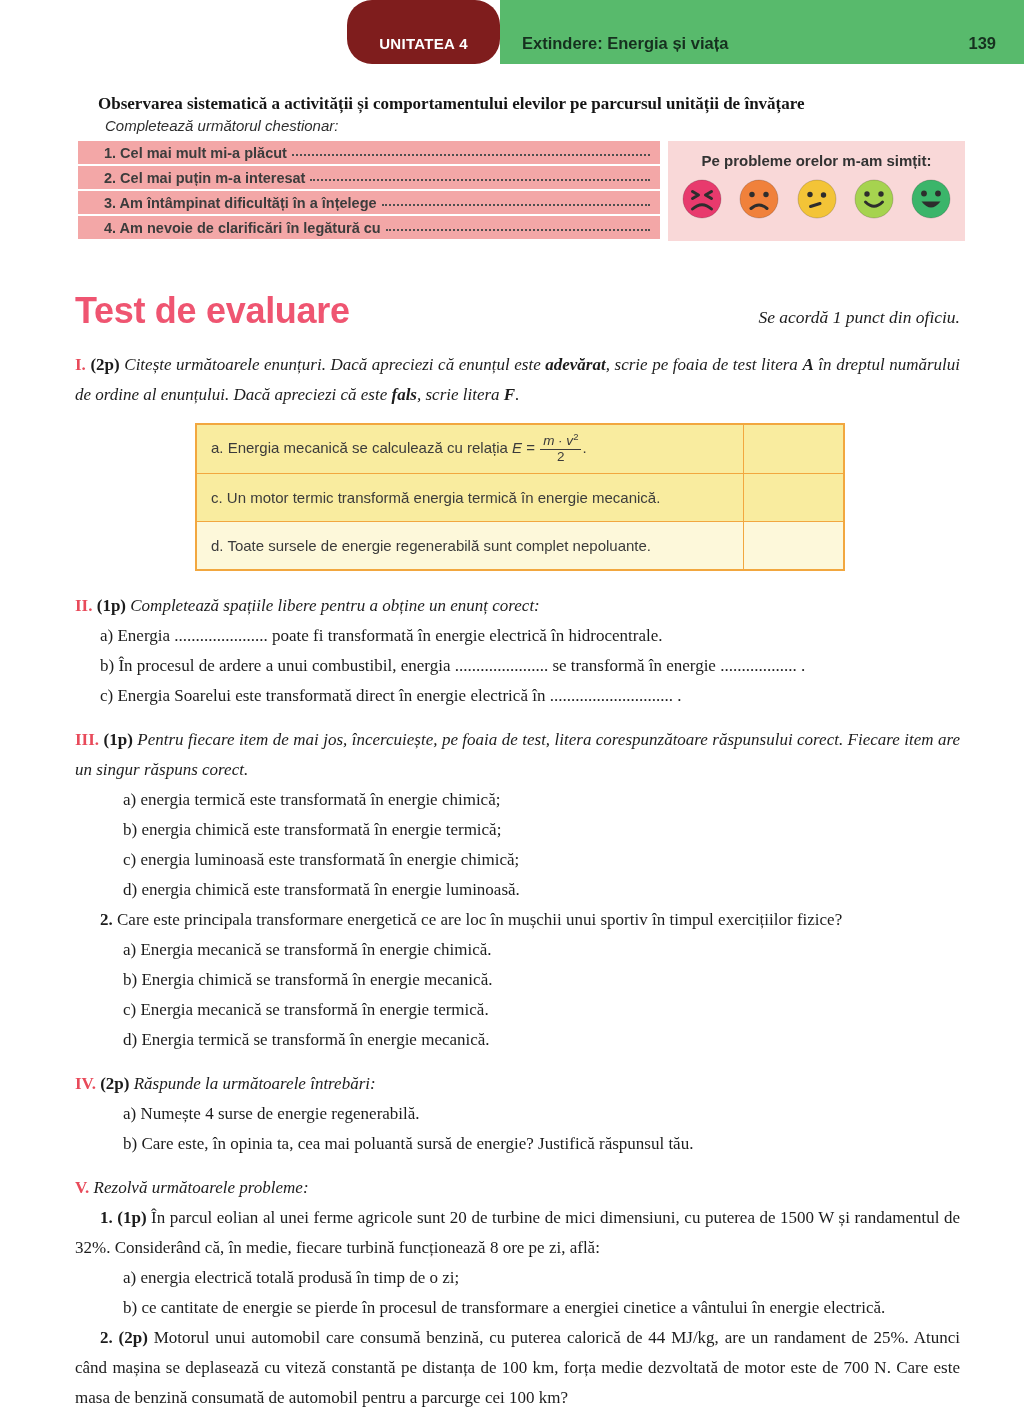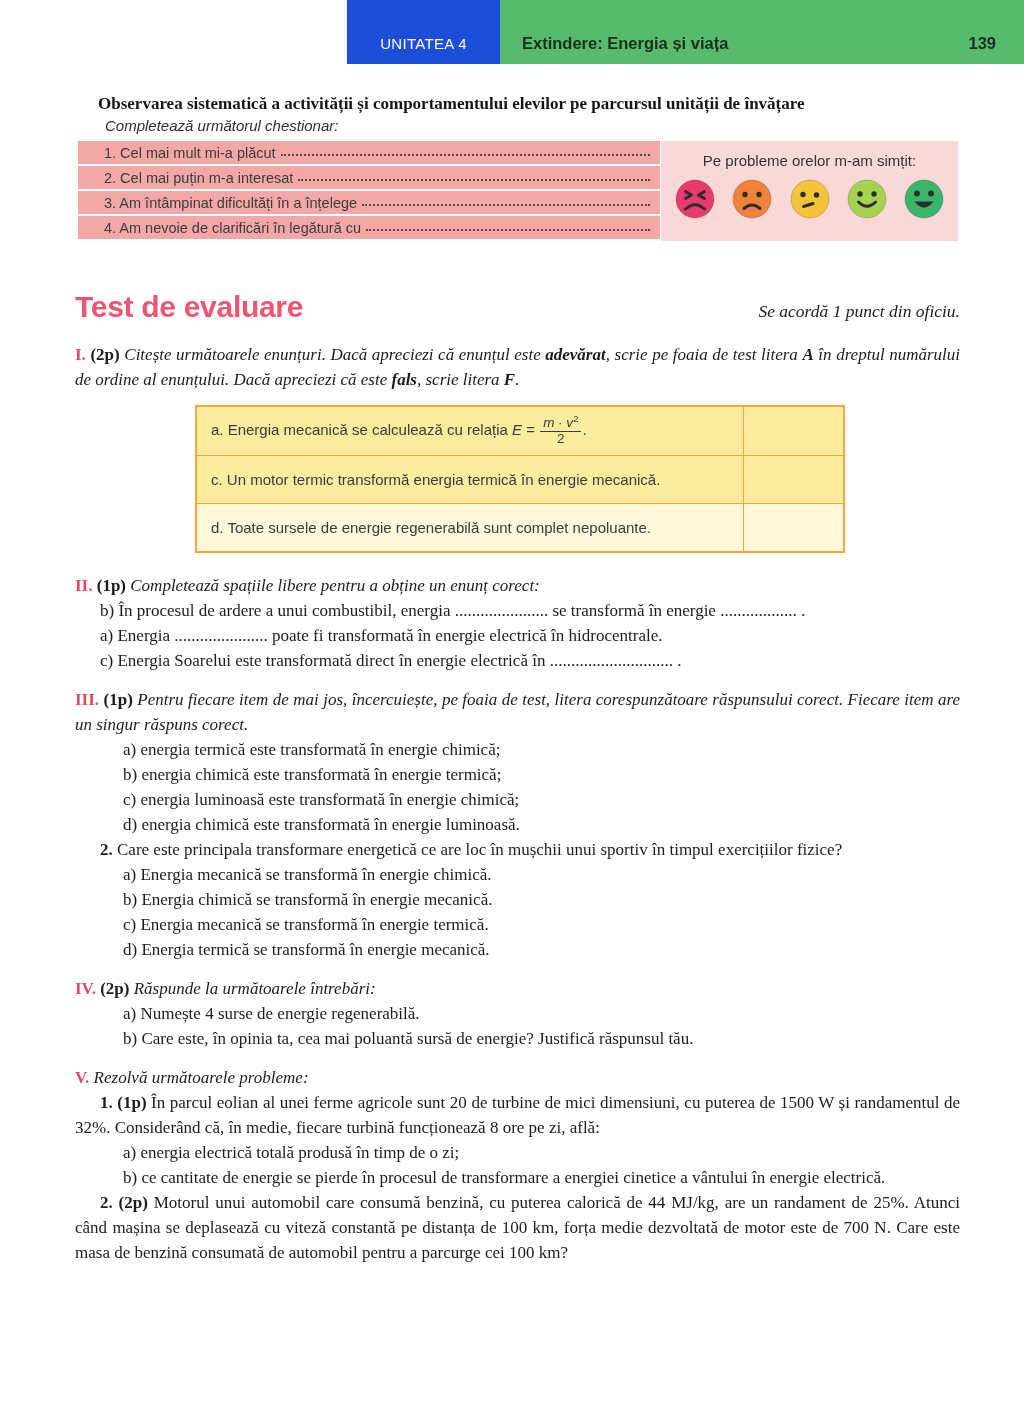--- a/index.html
+++ b/index.html
@@ -5,43 +5,43 @@
   * { margin:0; padding:0; box-sizing:border-box; }
   body {
     width:1024px; height:1424px; background:#ffffff;
     font-family:"Liberation Serif", serif; color:#1c1c1c;
     position:relative; overflow:hidden;
   }
   
   .header { display:flex; height:64px; width:1024px; }
   .header .spacer { width:347px; background:#ffffff; }
   .header .unit-box {
-    width:153px; background:#1d4ed8; color:#ffffff;
+    width:153px; background:#7f1d1d; color:#ffffff;
     display:flex; align-items:flex-end; justify-content:center;
-    font-family:"Liberation Sans", sans-serif; font-weight:normal;
-    font-size:15px; padding-bottom:12px; letter-spacing:.3px;
+    font-family:"Liberation Sans", sans-serif; font-weight:bold;
+    font-size:15px; padding-bottom:12px; letter-spacing:.3px;border-radius:25px;
   }
   .header .section-bar {
     flex:1; background:#58ba6c; display:flex; align-items:flex-end;
     justify-content:space-between; padding:0 28px 11px 22px;
     font-family:"Liberation Sans", sans-serif; font-weight:bold;
     color:#16301f;
   }
   .header .section-bar .sec-title { font-size:16.5px; }
   .header .section-bar .page-num { font-size:16.5px; }
   
   .obs-title {
     margin:30px 60px 0 98px; font-weight:bold; font-size:17px;
     white-space:nowrap; color:#151515;
   }
   .obs-subtitle {
     margin:3px 0 0 105px; font-family:"Liberation Sans", sans-serif;
     font-style:italic; font-size:15px; color:#2e2e2e;
   }
-  .obs-body { margin:7px 0 0 78px; display:flex; gap:1px; }
+  .obs-body { margin:7px 0 0 78px; display:flex; gap:8px;font-weight:bold; }
   .obs-rows { width:582px; }
   .obs-row {
     height:23px; background:#f3a7a7; margin-bottom:2px;
     display:flex; align-items:center; padding:0 10px 0 26px;
     font-family:"Liberation Sans", sans-serif; font-size:14.5px; color:#3c3c3c;
   }
   .obs-row .leader {
     flex:1; border-bottom:2px dotted #4e4e4e; margin:0 0 5px 5px; height:12px;
   }
   .mood-panel {
@@ -55,25 +55,25 @@
     display:flex; justify-content:space-between; padding:10px 14px 0 14px;
   }
   .emoji { width:40px; height:40px; cursor:pointer; }
   
   .test-header {
     margin:49px 64px 0 75px; display:flex; justify-content:space-between;
     align-items:baseline;
   }
   .test-title {
     font-family:"Liberation Sans", sans-serif; font-weight:bold;
-    font-size:30px; color:#ef5571; letter-spacing:-.3px;
+    font-size:36px; color:#ef5571; letter-spacing:-.3px;
   }
   .test-note { font-style:italic; font-size:17.5px; color:#1c1c1c;text-align:right; }
   
-  .para { margin:0 64px 0 75px; font-size:17px; line-height:25px; }
+  .para { margin:0 64px 0 75px; font-size:17px; line-height:30px; }
   .just { text-align:justify; }
   .rnum { color:#e84a5a; font-weight:bold; }
   .pts  { font-weight:bold; }
   .it   { font-style:italic; }
   .bi   { font-style:italic; font-weight:bold; }
   .opt-sm { text-indent:25px; }
   .opt-lg { text-indent:48px; }
   .num-b { font-weight:bold; }
   .sec { margin-top:14px; }
   
@@ -196,22 +196,22 @@
   <div class="tf-row light">
     <div class="tf-cell">
         <span>d. Toate sursele de energie regenerabilă sunt complet nepoluante.</span>
       </div>
     <div class="tf-answer"></div>
   </div>
 </div>
 
 <div class="sec" style="margin-top:20px">
   <p class="para"><span class="rnum">II.</span> <span class="pts">(1p)</span> <span class="it">Completează spațiile libere pentru a obține un enunț corect:</span></p>
+  <p class="para opt-sm">a) Energia ...................... poate fi transformată în energie electrică în hidrocentrale.</p>
   <p class="para opt-sm">b) În procesul de ardere a unui combustibil, energia ...................... se transformă în energie .................. .</p>
-  <p class="para opt-sm">a) Energia ...................... poate fi transformată în energie electrică în hidrocentrale.</p>
   <p class="para opt-sm">c) Energia Soarelui este transformată direct în energie electrică în ............................. .</p>
 </div>
 
 <div class="sec">
   <p class="para just"><span class="rnum">III.</span> <span class="pts">(1p)</span> <span class="it">Pentru fiecare item de mai jos, încercuiește, pe foaia de test, litera corespunzătoare răspunsului corect. Fiecare item are un singur răspuns corect.</span></p>
   <p class="para opt-lg">a) energia termică este transformată în energie chimică;</p>
   <p class="para opt-lg">b) energia chimică este transformată în energie termică;</p>
   <p class="para opt-lg">c) energia luminoasă este transformată în energie chimică;</p>
   <p class="para opt-lg">d) energia chimică este transformată în energie luminoasă.</p>
   <p class="para just opt-sm"><span class="num-b">2.</span><span> Care este principala transformare energetică ce are loc în mușchii unui sportiv în timpul exercițiilor fizice?</span></p>

